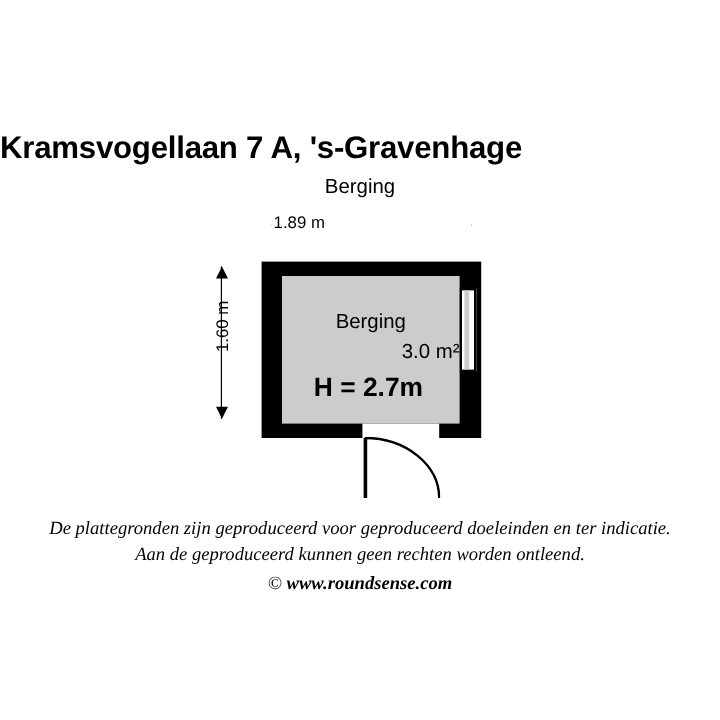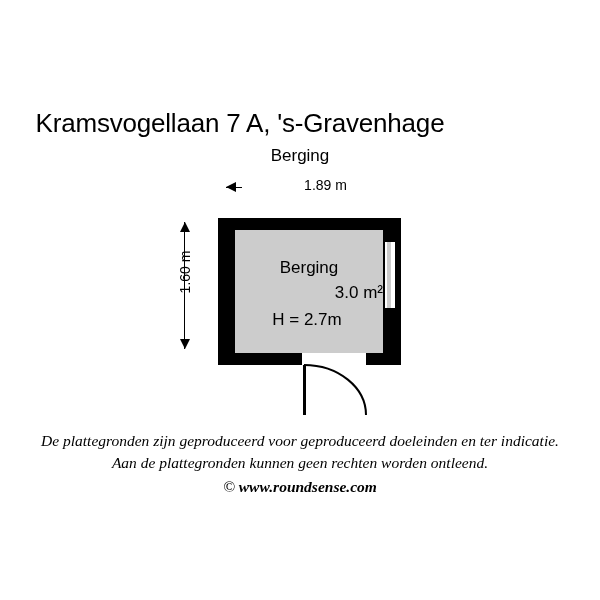--- a/index.html
+++ b/index.html
@@ -22,23 +22,23 @@
     width: 600px;
     height: 600px;
   }
 
   
   .title {
     position: absolute;
     left: 0;
     top: 108px;
     width: 480px;
-    text-align: center;
+    text-align: left;
     font-size: 26px;
-    font-weight: 400;
+    font-weight: 700;
     letter-spacing: -0.2px;
     white-space: nowrap;
   }
   .subtitle {
     position: absolute;
     left: 0;
     top: 146px;
     width: 600px;
     text-align: center;
     font-size: 17px;
@@ -137,38 +137,39 @@
     width: 148px;
     text-align: right;
     font-size: 17px;
   }
   .room-height {
     position: absolute;
     left: 235px;
     top: 310px;
     width: 144px;
     text-align: center;
-    font-size: 17px;
+    font-size: 22px;
+    font-weight: bold;
   }
 
   
   .dim-top-line {
     position: absolute;
     left: 226px;
     top: 187px;
     width: 167px;
     height: 1px;
     background: #000000;
   }
   .dim-top-label {
     position: absolute;
-    left: 242px;
+    left: 226px;
     top: 177px;
     width: 167px;
-    text-align: center;
+    text-align: left;
     font-size: 14px;
     background: #ffffff;
     padding: 0 2px;
     box-sizing: border-box;
   }
   .arrow {
     position: absolute;
     width: 0; height: 0;
   }
   .arrow-left {
@@ -275,17 +276,17 @@
       <line x1="63" y1="51" x2="63" y2="51" stroke="#000000" stroke-width="2"></line>
     </svg>
 
     <div class="room-label">Berging</div>
     <div class="room-area">3.0 m²</div>
     <div class="room-height">H = 2.7m</div>
   </div>
 
   <div class="footer">
     <span class="footer-line">De plattegronden zijn geproduceerd voor geproduceerd doeleinden en ter indicatie.</span>
-    <span class="footer-line">Aan de plattegronden kunnen geen rechten worden ontleend.</span>
+    <span class="footer-line">Aan de geproduceerd kunnen geen rechten worden ontleend.</span>
     <span class="footer-copy"><span>© </span><span class="brand">www.roundsense.com</span></span>
   </div>
 
 </div>
 
 </body></html>

